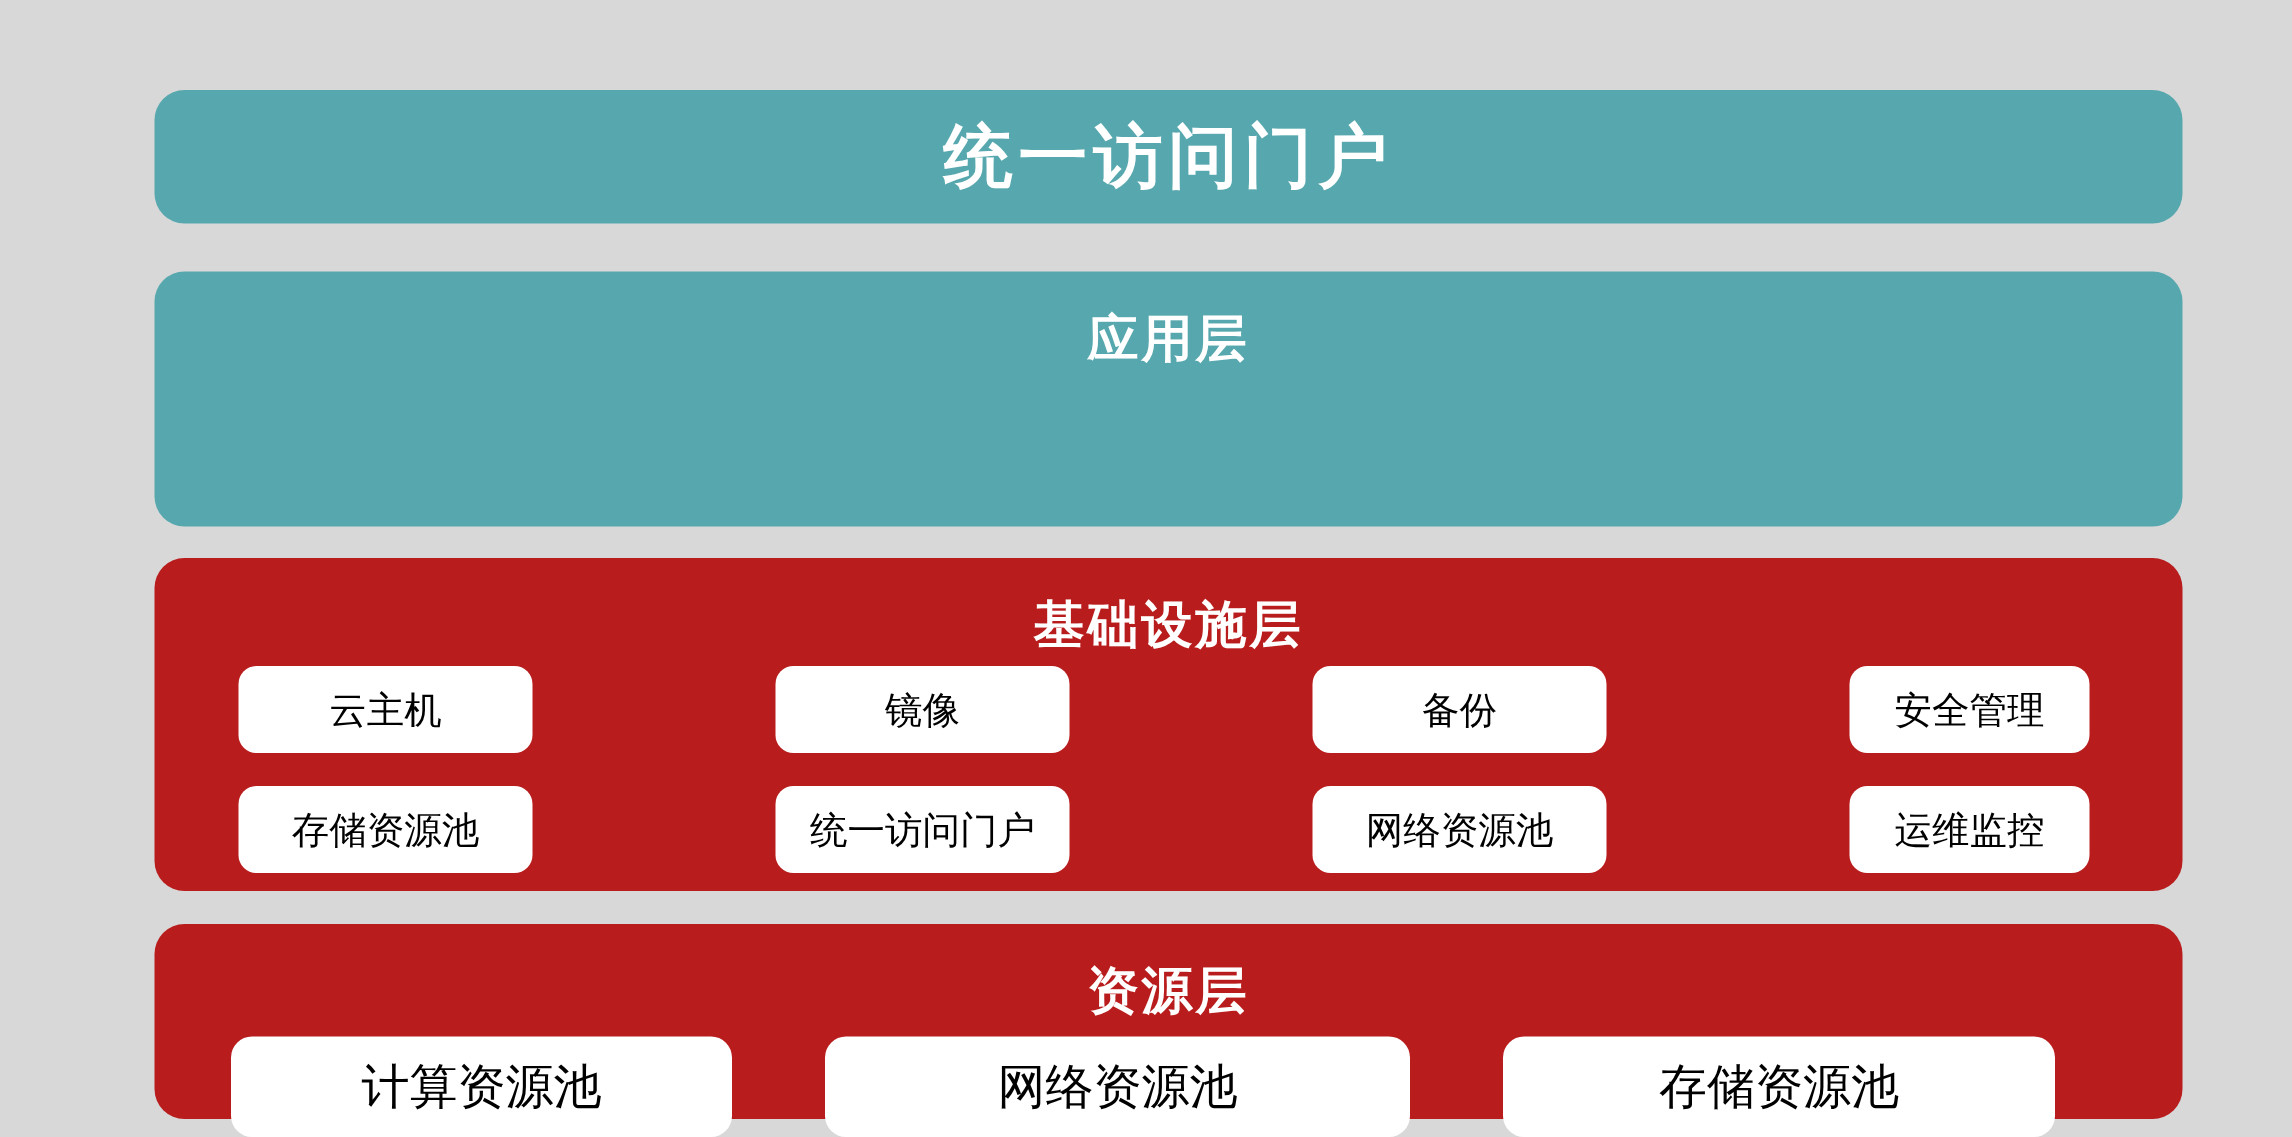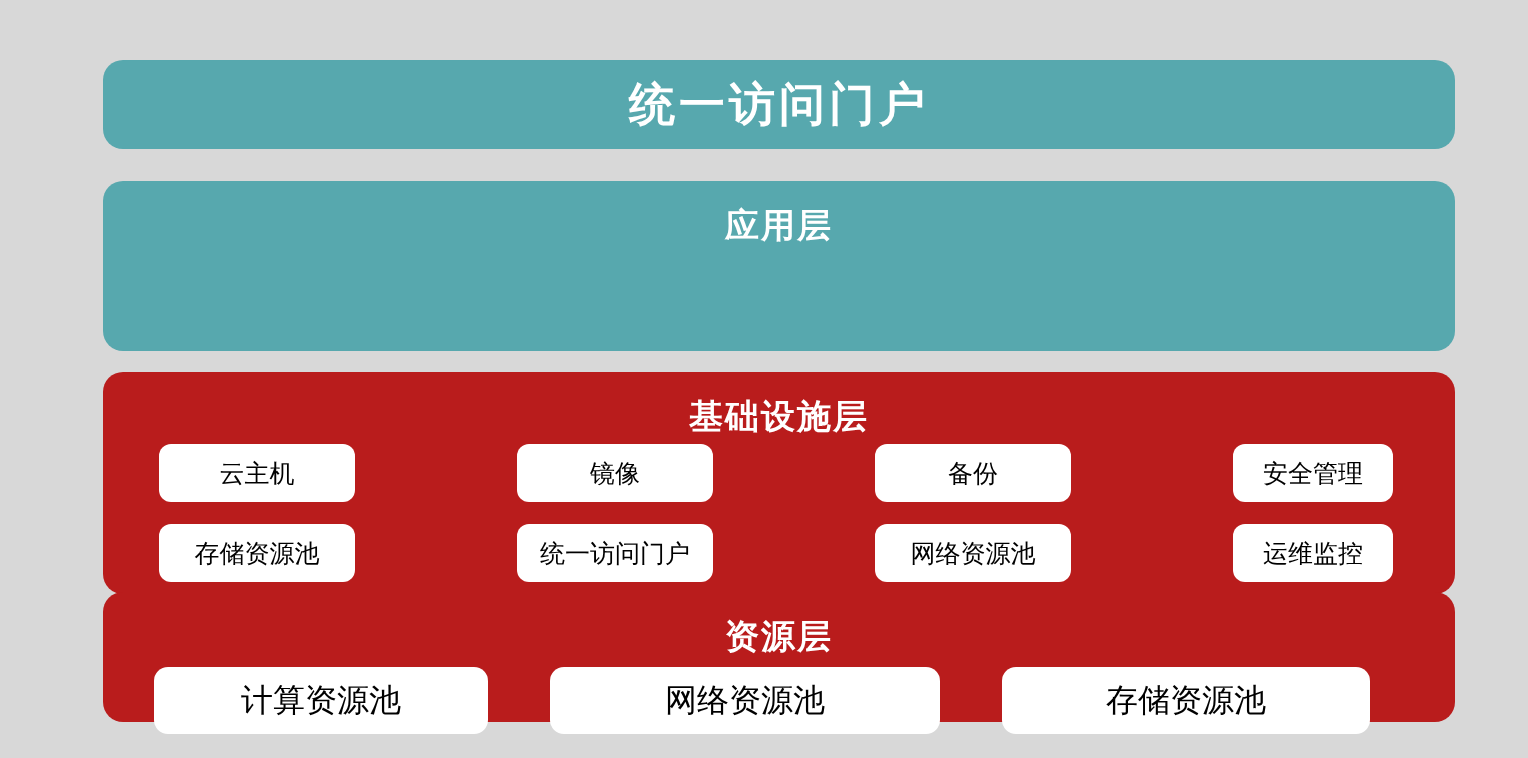--- a/index.html
+++ b/index.html
@@ -72,21 +72,21 @@
     height: 58px;
     background: #ffffff;
     border-radius: 12px;
     display: flex; align-items: center; justify-content: center;
     font-size: 25px; color: #000000;
   }
   .infra-box:nth-child(-n+3) { width: 196px; }
   .infra-box:nth-child(4)    { width: 160px; }
 
   
-  .res-layer { top: 568px; height: 130px; }
+  .res-layer { top: 592px; height: 130px; }
   .res-row {
     position: absolute;
     top: 63px; left: 39px; right: 73px;
     display: flex; justify-content: space-between;
   }
   .res-box {
     height: 67px;
     background: #ffffff;
     border-radius: 14px;
     display: flex; align-items: center; justify-content: center;

